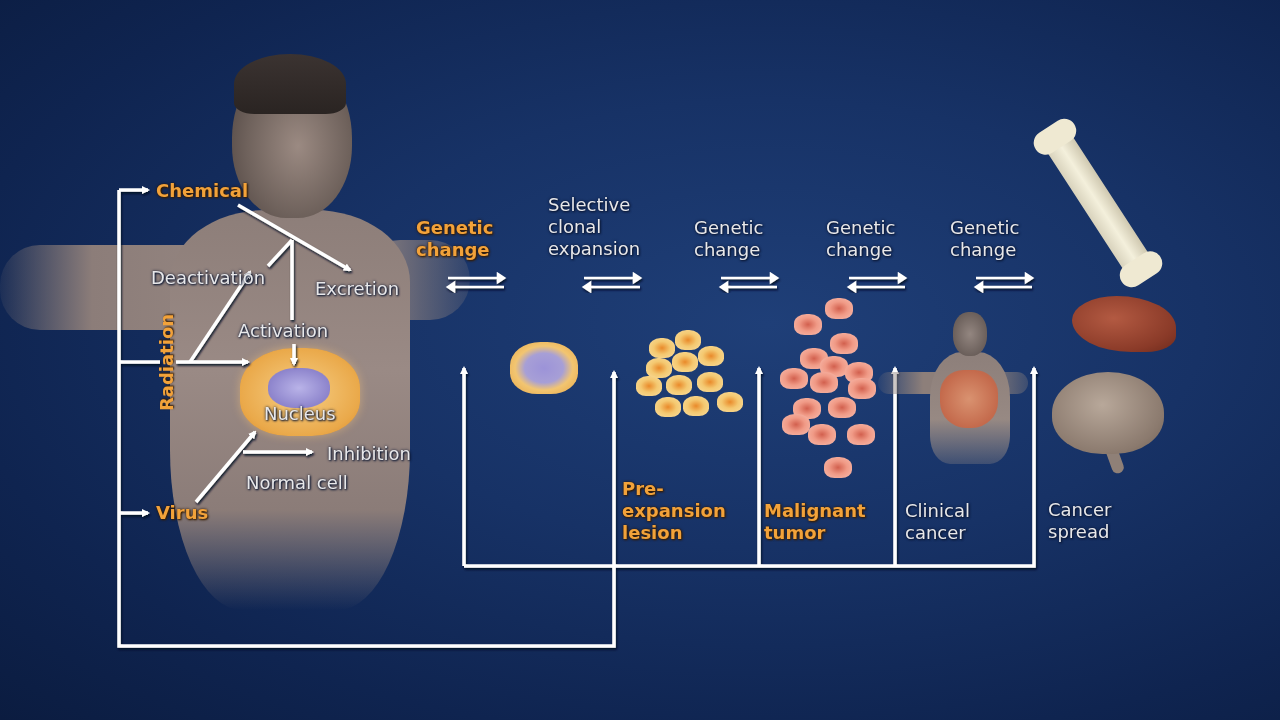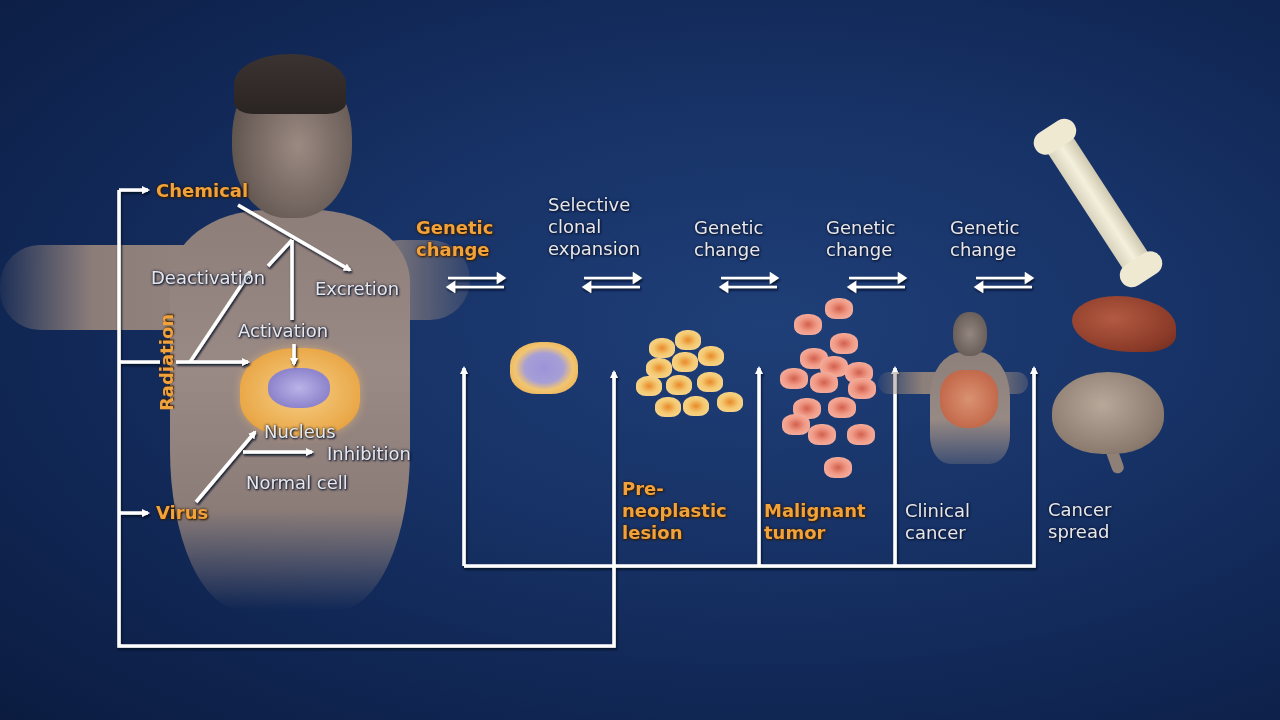--- a/index.html
+++ b/index.html
@@ -207,21 +207,21 @@
     </g>
   </svg>
 
   <div class="lbl orange left" style="left:156px; top:180px;">Chemical</div>
   <div class="vertical" style="left:118px; top:352px;">Radiation</div>
   <div class="lbl orange left" style="left:156px; top:502px;">Virus</div>
 
   <div class="lbl left" style="left:151px; top:267px;">Deactivation</div>
   <div class="lbl left" style="left:315px; top:278px;">Excretion</div>
   <div class="lbl left" style="left:238px; top:320px;">Activation</div>
-  <div class="lbl left" style="left:264px; top:403px;margin-top:18px;">Nucleus</div>
+  <div class="lbl left" style="left:264px; top:403px;">Nucleus</div>
   <div class="lbl left" style="left:327px; top:443px;text-align:right;">Inhibition</div>
   <div class="lbl left" style="left:246px; top:472px;">Normal cell</div>
 
   <div class="lbl orange" style="left:416px; top:217px; width:104px;">Genetic
 change</div>
   <div class="lbl" style="left:548px; top:194px; width:124px;">Selective
 clonal
 expansion</div>
   <div class="lbl" style="left:694px; top:217px; width:100px;">Genetic
 change</div>
@@ -270,21 +270,21 @@
     <div class="mini-head"></div>
     <div class="lungs"></div>
   </div>
 
   <div class="bone"></div>
   <div class="liver"></div>
   <div class="brainstem"></div>
   <div class="brain"></div>
 
   <div class="lbl orange" style="left:622px; top:478px; width:124px;">Pre-
-neoplastic
+expansion
 lesion</div>
   <div class="lbl" style="left:905px; top:500px; width:124px;">Clinical
 cancer</div>
   <div class="lbl orange" style="left:764px; top:500px; width:124px;">Malignant
 tumor</div>
   <div class="lbl" style="left:1048px; top:499px; width:124px;">Cancer
 spread</div>
 </div>
 
 </body></html>

